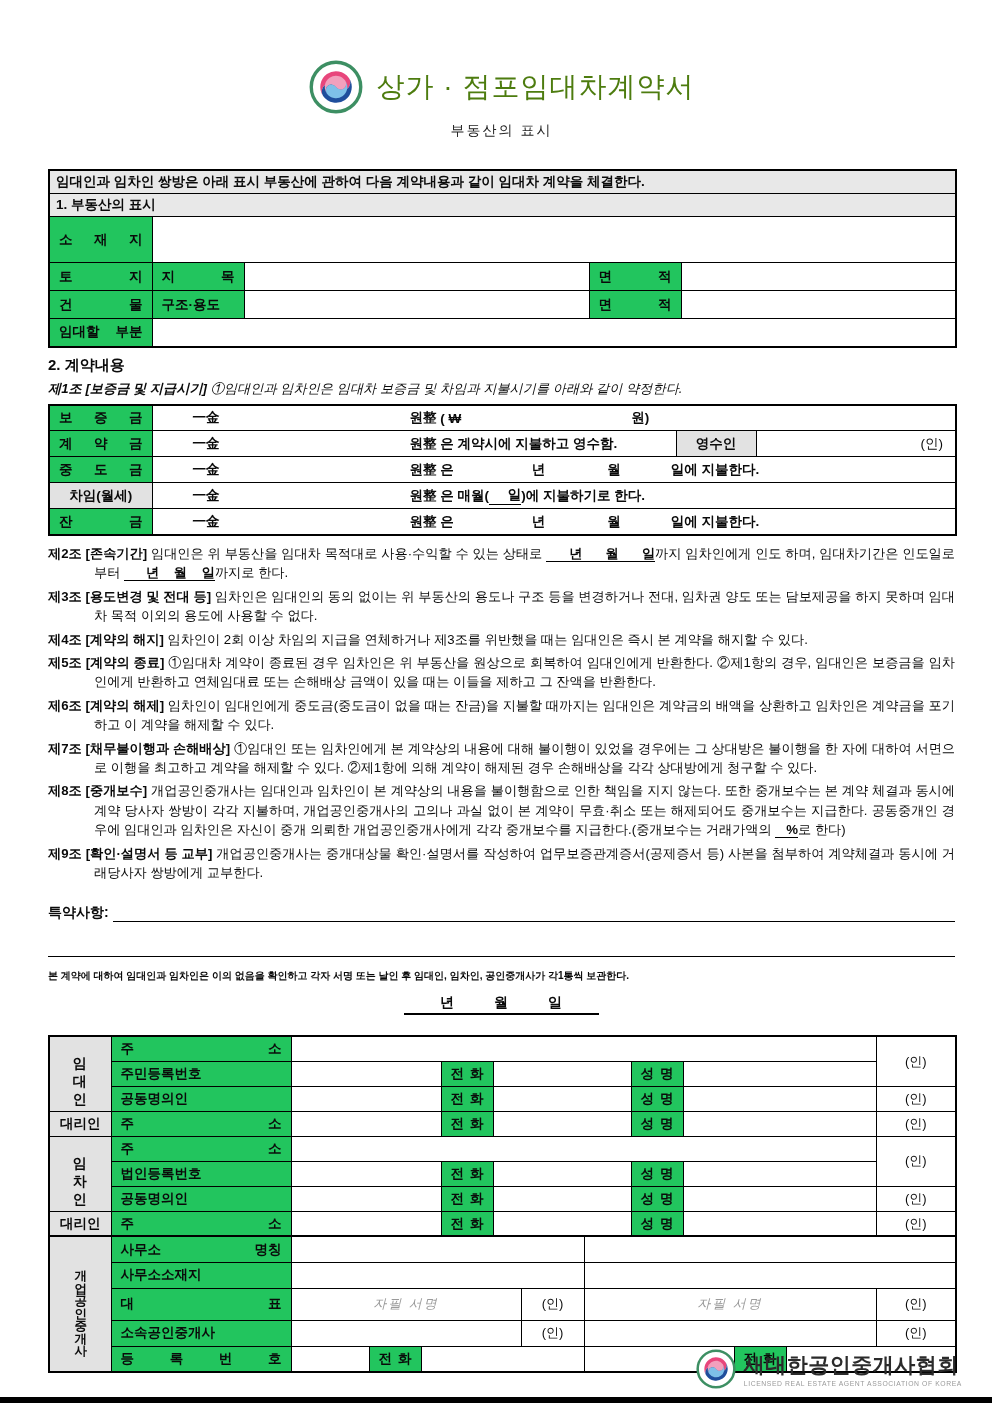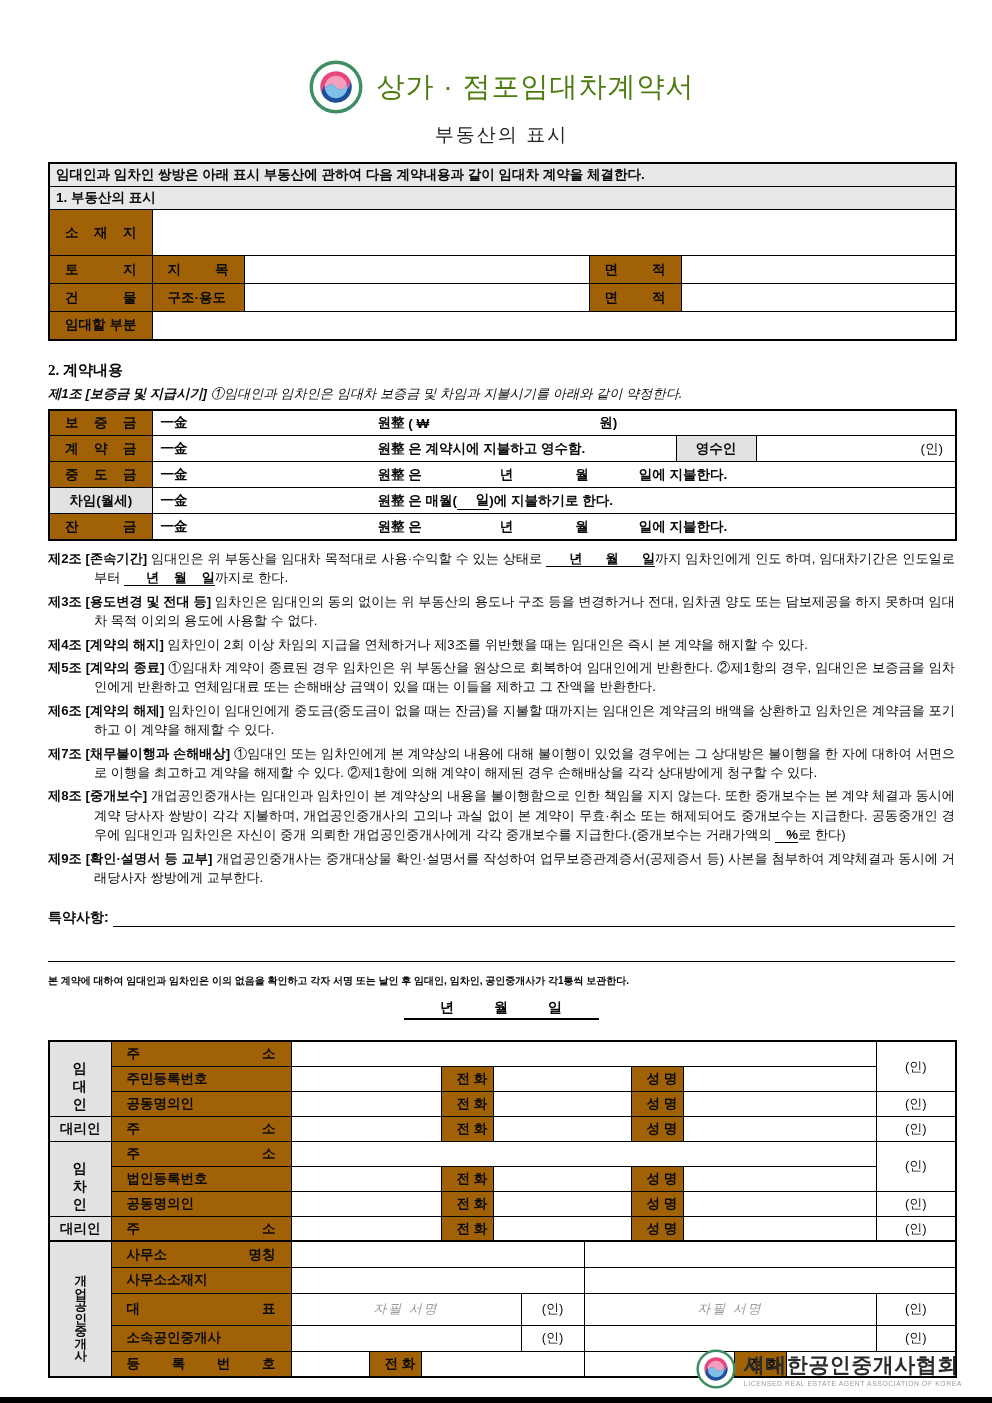--- a/index.html
+++ b/index.html
@@ -7,49 +7,49 @@
   body {
     width:992px; height:1403px; position:relative;
     font-family:"Liberation Sans", sans-serif;
     color:#0a0a0a;
   }
   .page { position:absolute; top:0; left:0; width:992px; height:1403px; padding:56px 37px 0 48px; }
 
   
   .title-row { display:flex; justify-content:center; align-items:center; gap:14px; margin-top:4px; }
   .doc-title { font-size:28px; font-weight:normal; letter-spacing:1px; color:#4d7c0f; }
-  .subtitle { text-align:center; font-size:19px; margin-top:8px; letter-spacing:2px; color:#222; }
+  .subtitle { text-align:center; font-size:14px; margin-top:8px; letter-spacing:2px; color:#222; }
 
   
   table { border-collapse:collapse; table-layout:fixed; width:907px; }
   table.boxed { border:2px solid #000; }
   td { border:1px solid #000; font-size:13.5px; overflow:hidden; white-space:nowrap; }
-  td.lab { background:#a16207; font-weight:bold; padding:2px 15px; text-align:justify; text-align-last:justify; }
+  td.lab { background:#22c55e; font-weight:bold; padding:2px 9px; text-align:justify; text-align-last:justify; }
   td.lab-c { background:#e2e2e2; font-weight:bold; text-align:center; padding:2px 2px; }
   td.blank-cell { background:#fff; }
   td.graybar { background:#e8e8e8; font-weight:bold; padding:2px 6px; white-space:normal; }
 
   
-  .prop-table { margin-top:14px; }
+  .prop-table { margin-top:29px; }
   .prop-table td { height:28px; }
   .prop-table tr.r-loc td { height:46px; }
   .prop-table tr.r-head td { height:21px; font-size:13.5px; }
 
   
-  .sec2 { margin-top:20px; font-size:15px; font-weight:bold;font-family:Liberation Serif, serif; }
+  .sec2 { margin-top:8px; font-size:15px; font-weight:bold; }
   .art { font-size:13.2px; line-height:19.4px; margin-top:4px; padding-left:46px; text-indent:-46px; text-align:justify; white-space:normal; }
   .art .artnum, .art .arttitle { font-weight:bold; }
   .blk { font-weight:bold; border-bottom:1.6px solid #000; white-space:pre; }
   .art1 { margin-top:4px;font-style:italic; }
 
   
   .pay-table { margin-top:6px; }
   .pay-table td { height:26px; }
   .pay-cell { display:flex; align-items:center; padding:0 8px; font-weight:bold; }
-  .pay-cell .ilgeum { font-weight:bold; }
+  .pay-cell .ilgeum { font-weight:bold;margin-left:32px; }
   .gap190 { display:inline-block; width:190px; }
   .gap70 { display:inline-block; width:78px; }
   .gap55 { display:inline-block; width:62px; }
   .gap45 { display:inline-block; width:50px; }
   .gap170 { display:inline-block; width:170px; }
   .seal-right { text-align:right; padding-right:12px; font-size:13.5px; }
 
   
   .special-row { display:flex; align-items:flex-end; margin-top:22px; }
   .special-label { font-size:14px; font-weight:bold; white-space:nowrap; }

